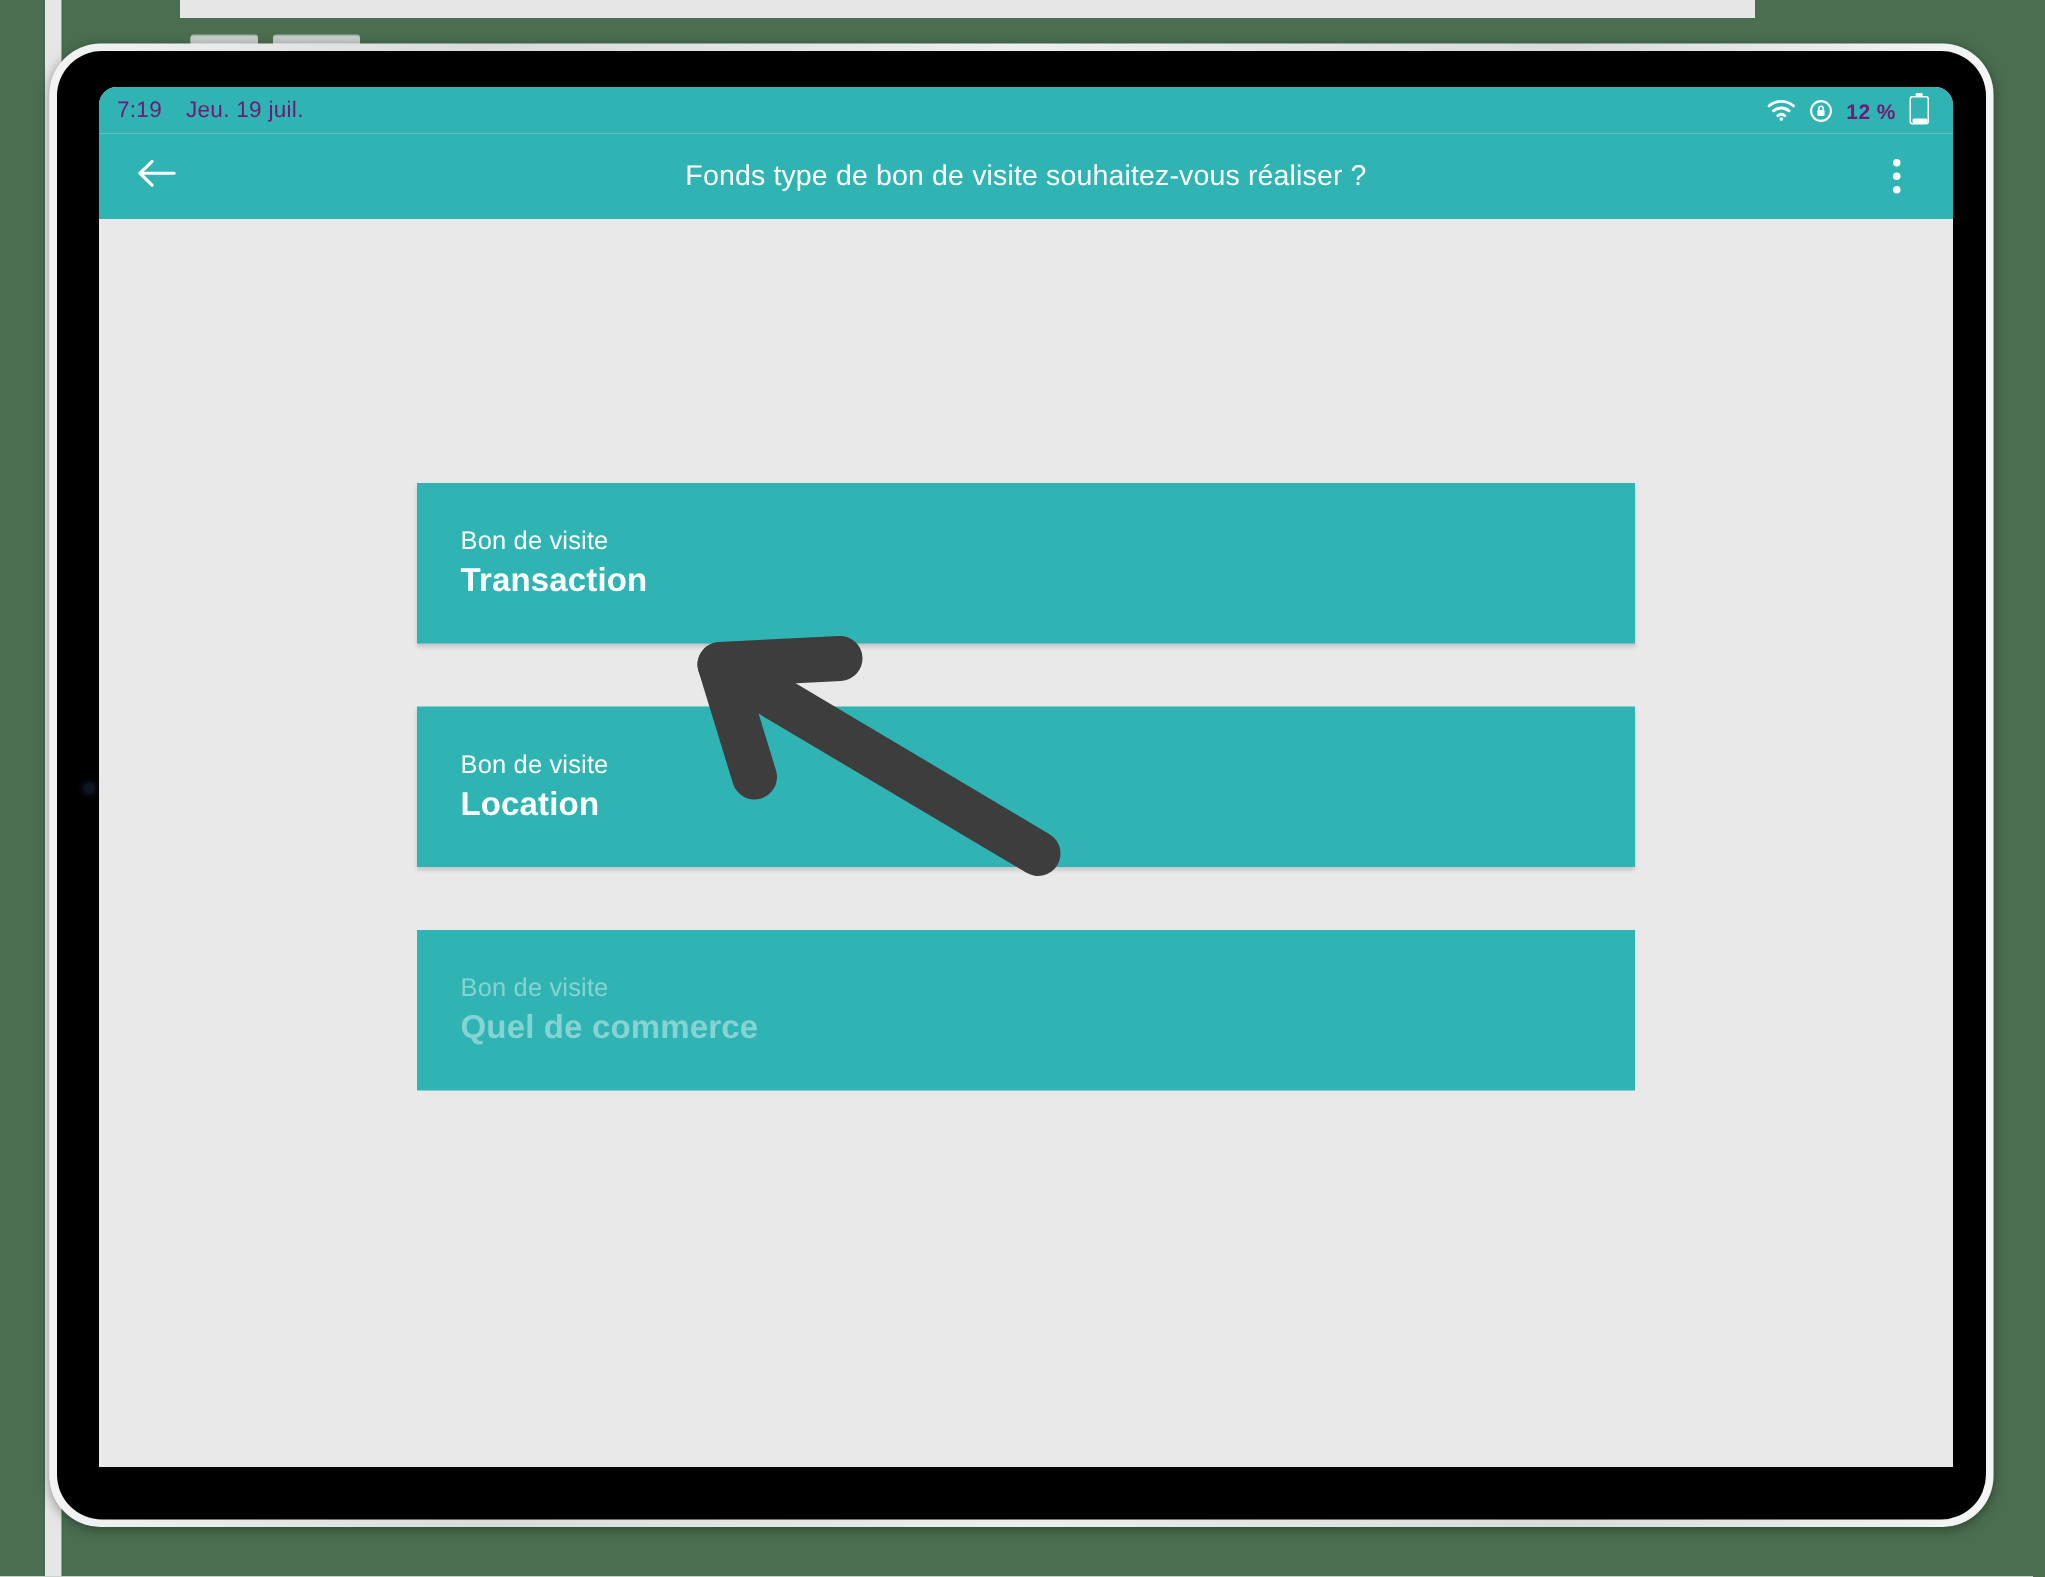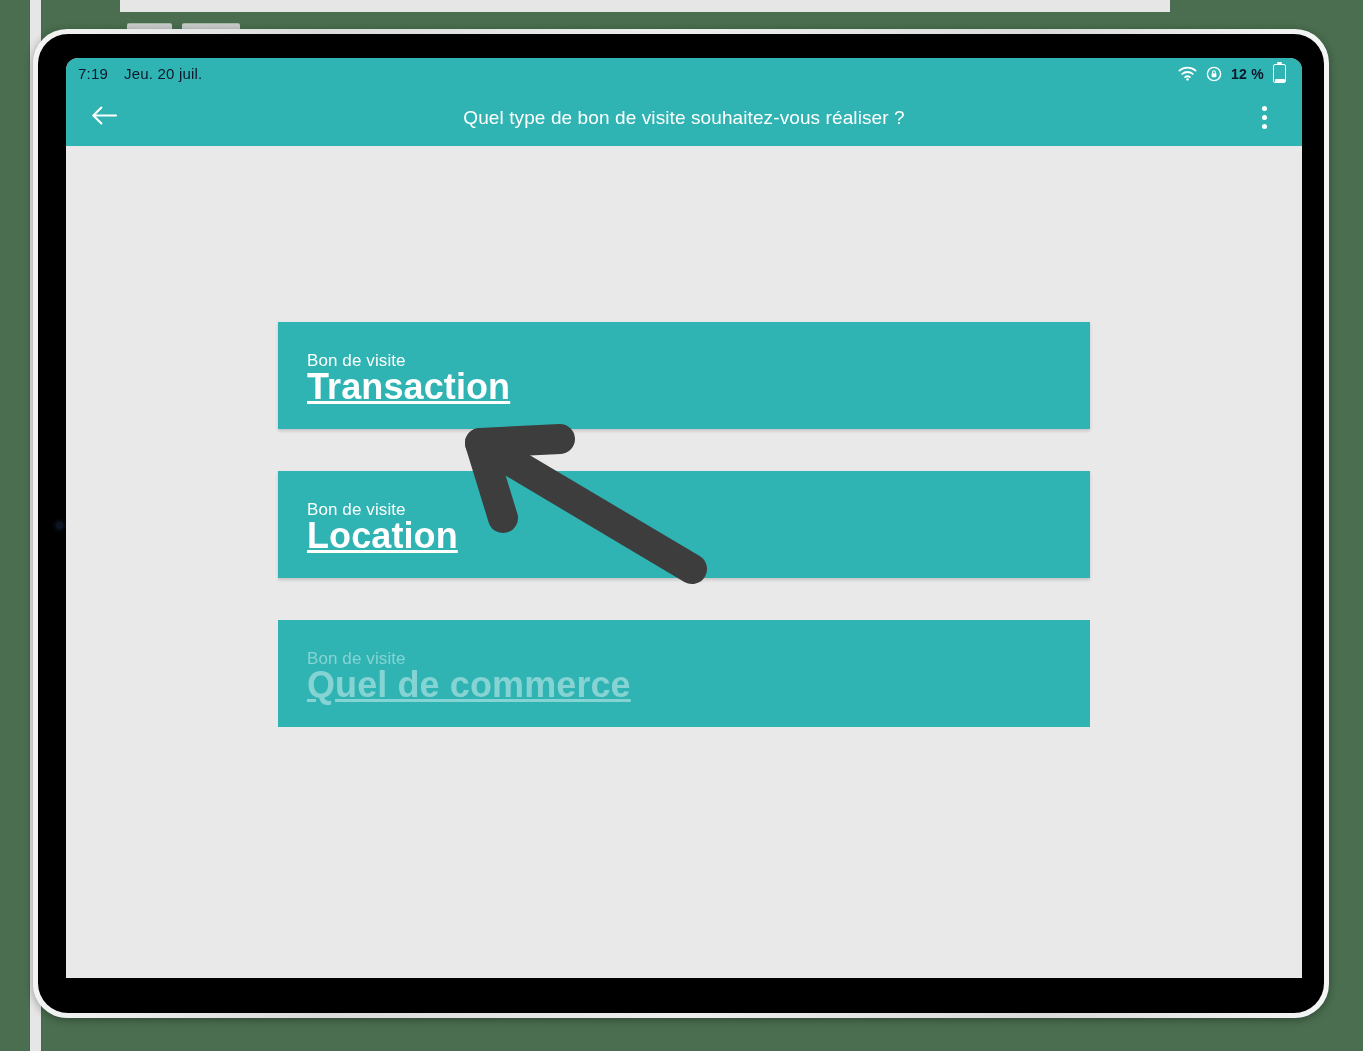--- a/index.html
+++ b/index.html
@@ -102,21 +102,21 @@
   }
 
   
   #status-bar {
     position: relative;
     height: 31px;
     background: #2fb3b3;
     flex: 0 0 auto;
     display: flex;
     align-items: center;
-    color: #0f172a;
+    color: #701a75;
     font-size: 15px;
     padding: 0 16px 0 12px;
   }
   .status-left { display: flex; align-items: baseline; gap: 16px; }
   .status-right {
     margin-left: auto;
     display: flex;
     align-items: center;
     gap: 9px;
     font-size: 14px;
@@ -229,25 +229,24 @@
     box-shadow: 0 2px 3px rgba(0,0,0,0.16);
   }
   .visit-card + .visit-card { margin-top: 42px; }
   .visit-card .card-kicker {
     font-size: 17px;
     font-weight: 400;
     line-height: 21px;
     letter-spacing: .1px;
   }
   .visit-card .card-title {
-    font-size: 36px;
+    font-size: 22px;
     font-weight: 700;
     line-height: 32px;
     letter-spacing: .1px;
-    text-decoration: underline;
   }
   .visit-card.is-disabled {
     cursor: default;
     box-shadow: none;
   }
   .visit-card.is-disabled .card-kicker,
   .visit-card.is-disabled .card-title {
     color: rgba(255,255,255,0.42);
   }
 
@@ -274,21 +273,21 @@
   <div id="tablet-frame">
     <div id="bezel">
 
       <div class="camera-dot"></div>
 
       <div id="screen">
 
         <div id="status-bar" style="background: rgb(47, 179, 179);">
           <div class="status-left">
             <span class="sb-time">7:19</span>
-            <span class="sb-date">Jeu. 20 juil.</span>
+            <span class="sb-date">Jeu. 19 juil.</span>
           </div>
           <div class="status-right">
             <span>
               <svg class="wifi-icon" width="19" height="15" viewBox="0 0 19 15" fill="none">
                 <path d="M1.4 4.6a12.4 12.4 0 0 1 16.2 0" stroke="#fff" stroke-width="1.9" stroke-linecap="round"></path>
                 <path d="M4.3 7.9a8 8 0 0 1 10.4 0" stroke="#fff" stroke-width="1.9" stroke-linecap="round"></path>
                 <path d="M7.2 11.1a3.7 3.7 0 0 1 4.6 0" stroke="#fff" stroke-width="1.9" stroke-linecap="round"></path>
                 <circle cx="9.5" cy="13.4" r="1.2" fill="#fff"></circle>
               </svg>
             </span>
@@ -308,21 +307,21 @@
 
         <div id="app-bar" style="background: rgb(47, 179, 179);">
           <div class="back-btn">
             <span>
               <svg width="27" height="21" viewBox="0 0 27 21" fill="none">
                 <path d="M25 10.5H2.6" stroke="#fff" stroke-width="2.1" stroke-linecap="round"></path>
                 <path d="M10.4 2.6 2.3 10.5l8.1 7.9" stroke="#fff" stroke-width="2.1" stroke-linecap="round" stroke-linejoin="round"></path>
               </svg>
             </span>
           </div>
-          <div class="app-title">Quel type de bon de visite souhaitez-vous réaliser ?</div>
+          <div class="app-title">Fonds type de bon de visite souhaitez-vous réaliser ?</div>
           <div class="overflow-btn">
             <i></i>
             <i></i>
             <i></i>
           </div>
         </div>
 
         <div id="content" style="background: rgb(233, 233, 233);">
 
           <div class="card-list" id="card-list">

